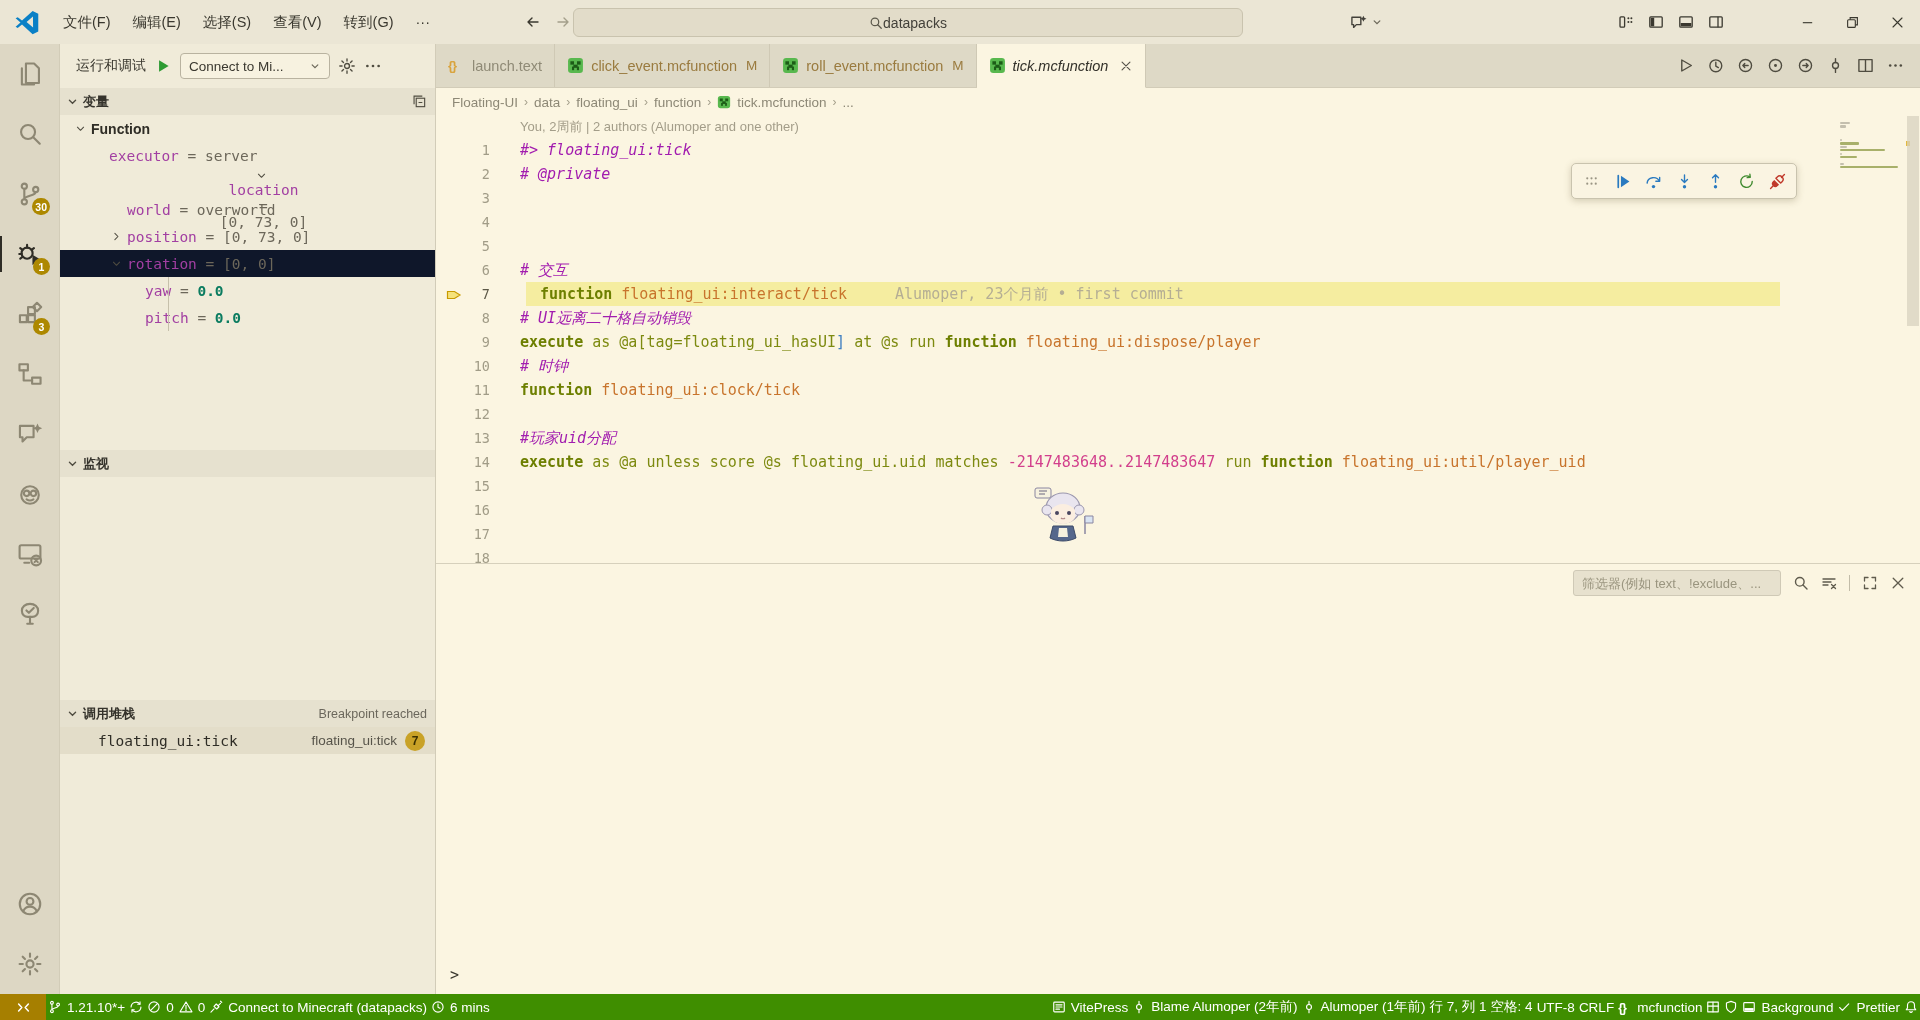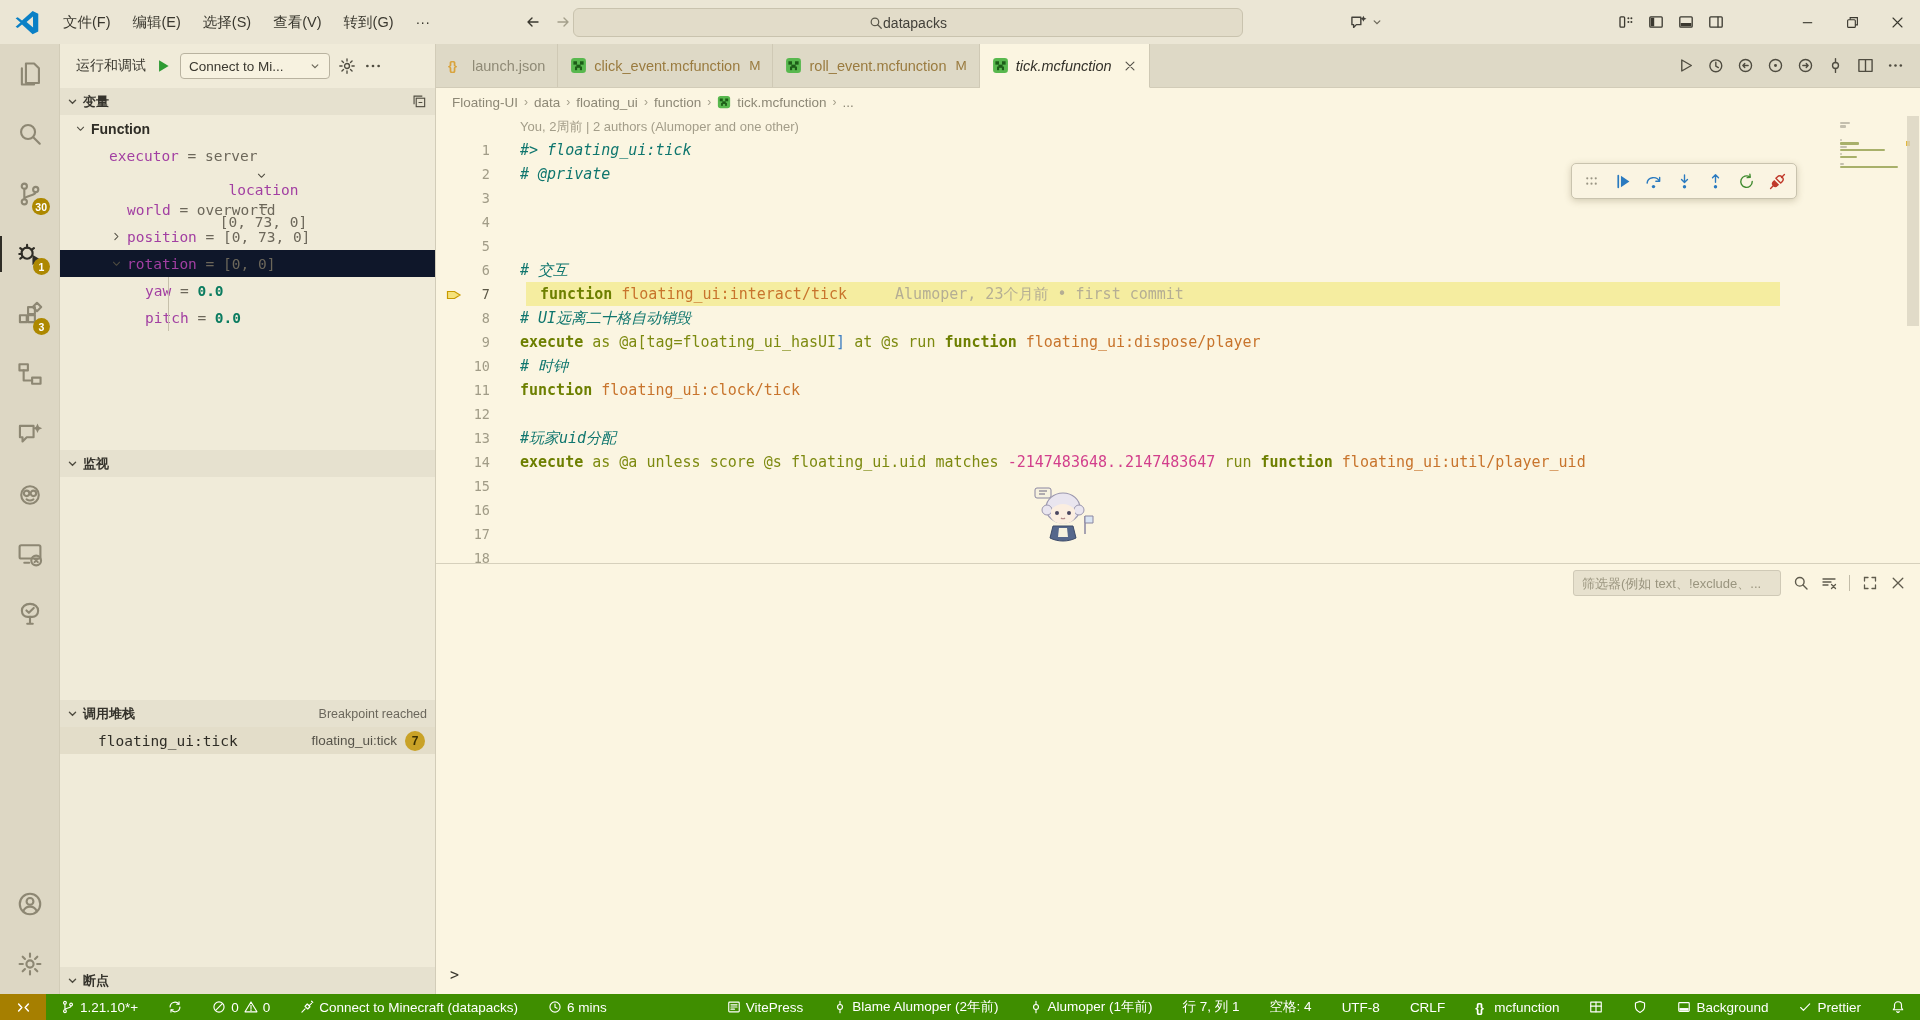--- a/index.html
+++ b/index.html
@@ -96,21 +96,21 @@
   .cline { height:24px; display:flex; font-family:"DejaVu Sans Mono", monospace; font-size:15px; line-height:24px; white-space:pre; }
   .gutter { width:70px; flex:none; position:relative; text-align:right; padding-right:16px; color:#a19c87; font-size:13.5px; }
   .cline.hl .gutter { color:#5c5847; }
   .garrow { position:absolute; left:10px; top:4px; width:16px; height:16px; }
   .content { flex:1; margin-right:140px; padding-left:14px; }
   .cline.hl .content { background:#f5eda0;margin-left:20px; }
   .tk-k { color:#6d7f00; font-weight:bold; }
   .tk-o { color:#7d8a10; }
   .tk-r { color:#c8742c; }
   .tk-n { color:#d23f8c; }
-  .tk-c { color:#0f766e; font-style:italic; }
+  .tk-c { color:#a21caf; font-style:italic; }
   .tk-b { color:#3f7fc1; }
   .tk-t { color:#3a382f; }
   .inline-blame { color:#b5ae94; margin-left:48px; }
 
   .minimap { position:absolute; right:16px; top:6px; width:64px; }
   .mm-bar { position:absolute; height:2.2px; border-radius:1px; }
   .mm-marker { position:absolute; right:-6px; width:4px; height:5px; background:#e2b93e; }
   .vscroll { position:absolute; right:1px; top:0; width:12px; height:210px; background:#d8d2bf; opacity:.75; }
 
   .debug-toolbar { position:absolute; left:1135px; top:47px; height:36px; background:#faf4e2; border:1px solid #c9c3ae; border-radius:5px; box-shadow:0 2px 7px rgba(90,80,40,.25); display:flex; align-items:center; padding:0 8px; gap:9px; z-index:5; }
@@ -133,21 +133,21 @@
   .filter-input { width:208px; height:26px; background:#e7e1ce; border:1px solid #cfc9b6; border-radius:3px; font-size:13px; color:#3a382f; padding:0 8px; font-family:"Liberation Sans", sans-serif; }
   .filter-input::placeholder { color:#9a957f; }
   .panel-actions .ic { width:16px; height:16px; color:#5f5b4d; }
   .pa-sep { width:1px; height:16px; background:#c2bca8; }
   .console-chevron { position:absolute; left:14px; bottom:10px; font-size:15px; color:#3a382f; font-family:"DejaVu Sans Mono", monospace; }
 
   
   .statusbar { height:26px; background:#3f8e00; color:#fff; display:flex; align-items:center; font-size:13.5px; }
   .sb-remote { width:46px; height:26px; background:#a67f00; display:flex; align-items:center; justify-content:center; flex:none; }
   .sb-remote .ic { width:15px; height:15px; }
-  .st-item { display:flex; align-items:center; gap:5px; padding:0 15px; height:26px; white-space:nowrap; }
+  .st-item { display:flex; align-items:center; gap:5px; padding:0 2px; height:26px; white-space:nowrap; }
   .st-item .ic { width:14px; height:14px; }
   .st-right { margin-left:auto; display:flex; align-items:center; }
   .braces-ic { font-weight:bold; font-size:12.5px; letter-spacing:-1px; }
 </style>
 </head>
 <body>
 
 <div class="app">
 
   <div class="titlebar">
@@ -455,36 +455,28 @@
         <span class="right">Breakpoint reached</span>
       </div>
       <div id="stack-frames">
           <div class="stack-row">
             <span class="stack-fn">floating_ui:tick</span>
             <span class="stack-loc">floating_ui:tick</span>
             <span class="stack-badge">7</span>
           </div>
         </div>
 
-      <div class="sect-head bp-head">
-        <span class="chev ic">
-            <svg viewBox="0 0 16 16" fill="none" stroke="currentColor" stroke-width="1.6" stroke-linecap="round">
-              <path d="M4.2 6.4L8 10.2l3.8-3.8"></path>
-            </svg>
-          </span>
-        <span>断点</span>
-      </div>
     </div>
 
     <div class="editorcol">
       <div class="tabbar">
         <span id="tabs-host" style="display:flex">
             <div class="tab">
               <span class="fic"><span class="json-ic">{}</span></span>
-              <span class="tlabel">launch.json</span>
+              <span class="tlabel">launch.text</span>
             </div>
             <div class="tab mod">
               <span class="fic"><svg viewBox="0 0 16 16">
                   <rect x="1" y="1" width="14" height="14" rx="3" fill="#58b84e"></rect>
                   <g fill="#1c5c17">
                     <rect x="3.2" y="4" width="3.4" height="3.2"></rect>
                     <rect x="9.4" y="4" width="3.4" height="3.2"></rect>
                     <rect x="6" y="7.2" width="4" height="3"></rect>
                     <rect x="4.7" y="9" width="2" height="3.4"></rect>
                     <rect x="9.3" y="9" width="2" height="3.4"></rect>

